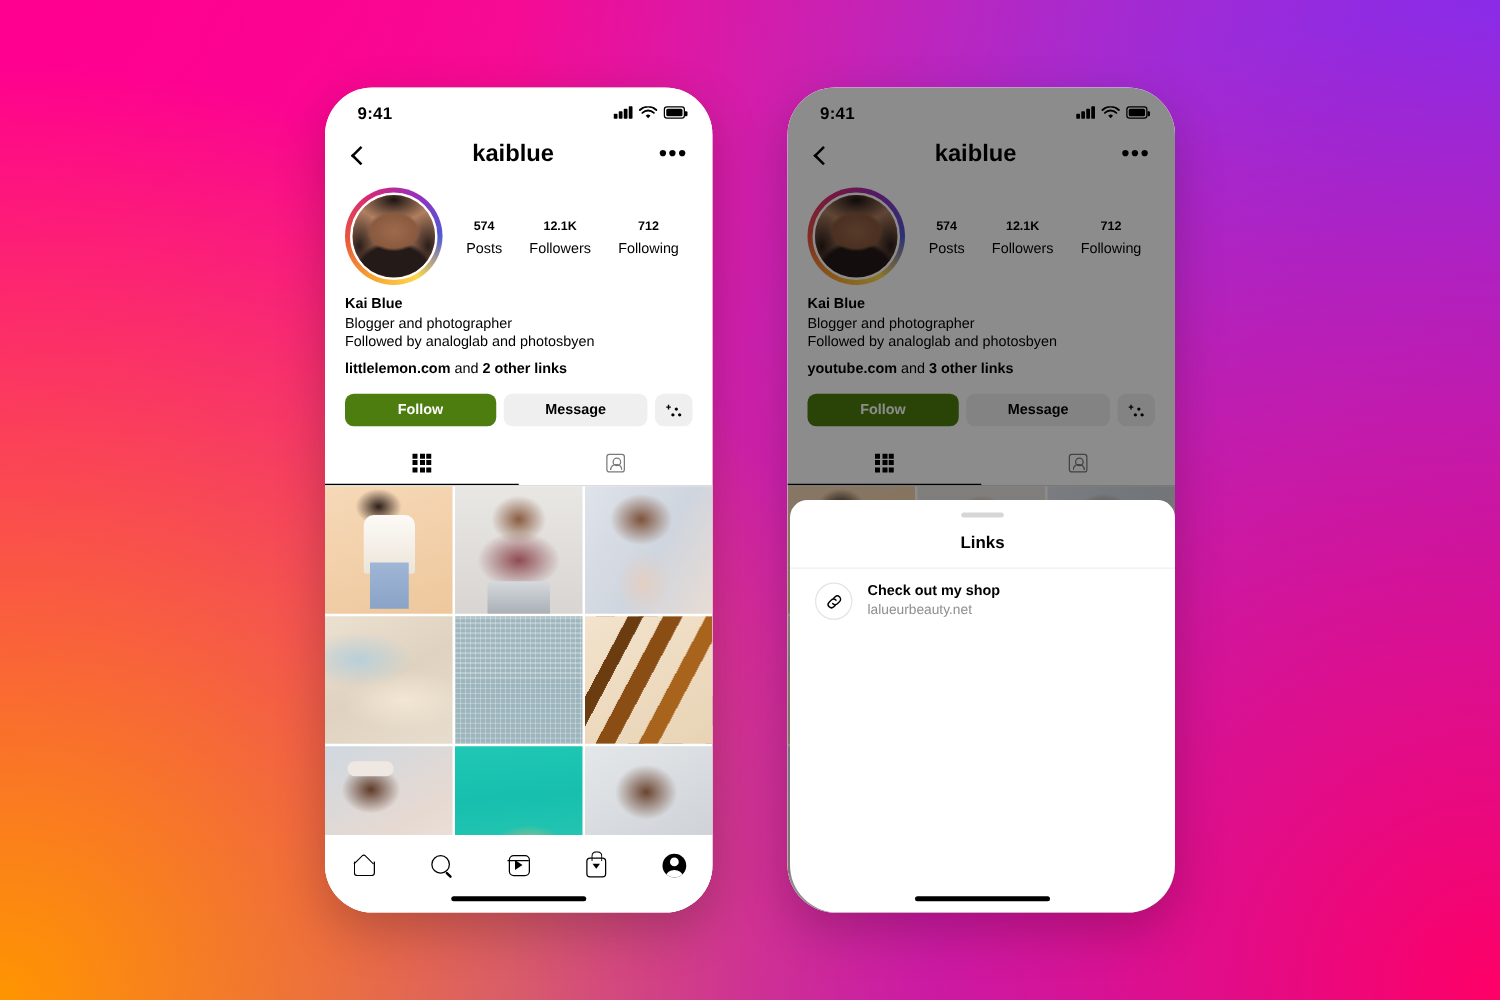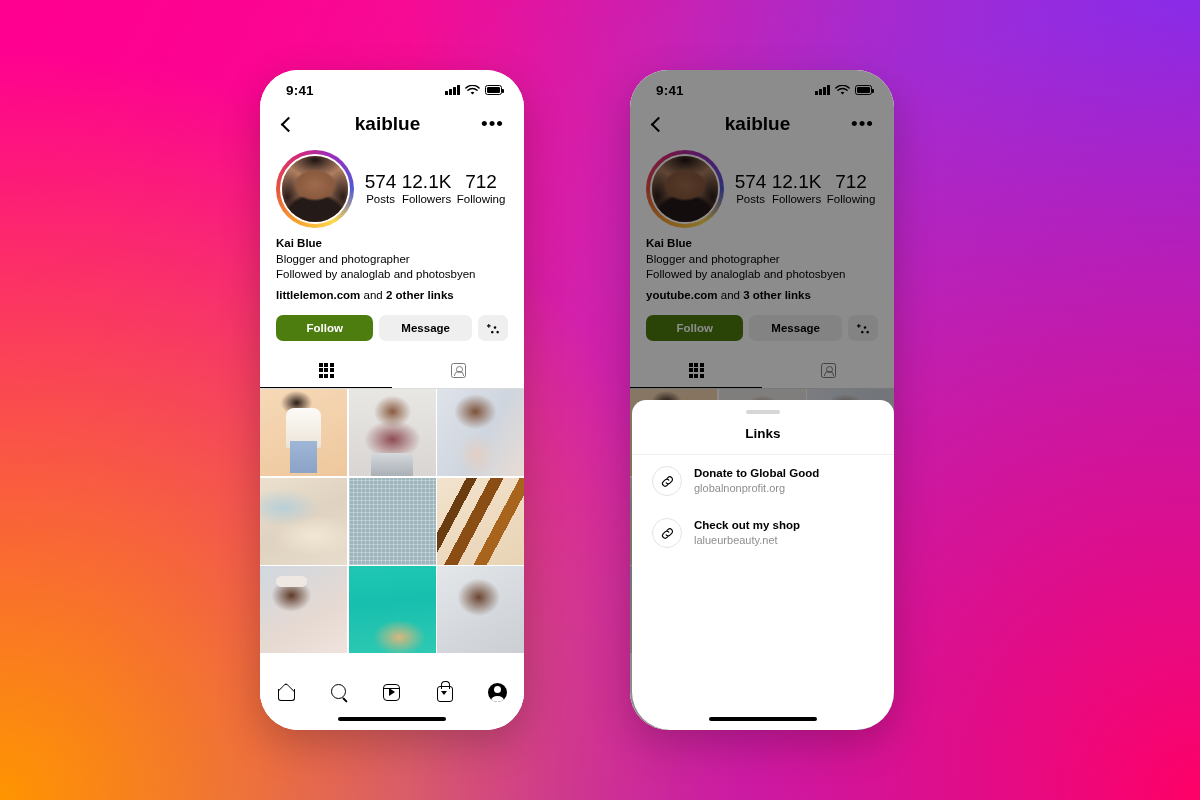--- a/index.html
+++ b/index.html
@@ -14,21 +14,21 @@
       radial-gradient(circle at 100% 100%, #ff0066 0%, rgba(255,0,102,0) 55%),
       radial-gradient(circle at 0% 100%, #ff9500 0%, rgba(255,149,0,0) 52%),
       radial-gradient(circle at 100% 0%, #8a2be8 0%, rgba(138,43,232,0) 55%),
       radial-gradient(circle at 0% 0%, #ff0090 0%, rgba(255,0,144,0) 60%),
       linear-gradient(135deg, #ff0090 0%, #e0259b 35%, #b92ec0 60%, #8a2be8 100%);
   }
 
   
   .phone {
     position: absolute;
-    width: 264px; height: 660px;
+    width: 310px; height: 660px;
     background: #ffffff;
     border-radius: 38px;
     overflow: hidden;
     box-shadow: 0 14px 40px rgba(0,0,0,.22);
   }
   #phone-left  { left: 260px; top: 70px; }
   #phone-right { left: 630px; top: 70px; }
 
   .screen { position: relative; width: 100%; height: 100%; background: #fff; }
 
@@ -80,21 +80,21 @@
     background:
       radial-gradient(ellipse 46% 34% at 50% 44%, #9e6a4c 0%, #8a5a3f 60%, rgba(138,90,63,0) 72%),
       radial-gradient(ellipse 72% 58% at 50% 96%, #241a18 0%, #241a18 60%, rgba(36,26,24,0) 70%),
       radial-gradient(ellipse 40% 62% at 8% 62%, #2a1d1a 0%, rgba(42,29,26,0) 70%),
       radial-gradient(ellipse 40% 62% at 92% 62%, #2a1d1a 0%, rgba(42,29,26,0) 70%),
       radial-gradient(ellipse 60% 34% at 50% 6%, #1d1412 0%, rgba(29,20,18,0) 75%),
       linear-gradient(#b98768, #a06f52);
   }
   .stats { display: flex; flex: 1; justify-content: space-around; padding-left: 8px; }
   .stat { text-align: center; cursor: pointer; }
-  .stat-num { font-size: 19px; font-weight: normal; color:#000; line-height: 19px; }
+  .stat-num { font-size: 10px; font-weight: bold; color:#000; line-height: 19px; }
   .stat-lbl { font-size: 11.5px; color:#000; line-height: 16px; }
 
   
   .bio { padding: 8px 16px 0 16px; font-size: 11.5px; line-height: 15.5px; color: #000; }
   .bio .name { font-weight: bold; }
   .bio .links-line { margin-top: 5px; }
   .bio .lk { font-weight: bold; cursor: pointer; }
   .bio b { font-weight: normal; }
 
   
@@ -427,41 +427,29 @@
       <div class="photo p9"></div>
     </div>
 
     <div class="scrim"></div>
 
     <div class="sheet">
       <div class="sheet-handle"></div>
       <div class="sheet-title">Links</div>
 
 
+
       <div class="link-row">
         <span class="link-circle">
           <svg width="15" height="15" viewBox="0 0 20 20">
             <path d="M8.2 11.8a3.4 3.4 0 0 0 5 .3l2.4-2.4a3.5 3.5 0 0 0-5-5l-1.4 1.4" stroke="#000" stroke-width="1.5" fill="none" stroke-linecap="round"></path>
             <path d="M11.8 8.2a3.4 3.4 0 0 0-5-.3l-2.4 2.4a3.5 3.5 0 0 0 5 5l1.4-1.4" stroke="#000" stroke-width="1.5" fill="none" stroke-linecap="round"></path>
           </svg>
         </span>
         <span class="link-txt">
-          <span class="link-title">Donate to Global Good</span>
-          <span class="link-url">globalnonprofit.org</span>
-        </span>
-      </div>
-
-      <div class="link-row">
-        <span class="link-circle">
-          <svg width="15" height="15" viewBox="0 0 20 20">
-            <path d="M8.2 11.8a3.4 3.4 0 0 0 5 .3l2.4-2.4a3.5 3.5 0 0 0-5-5l-1.4 1.4" stroke="#000" stroke-width="1.5" fill="none" stroke-linecap="round"></path>
-            <path d="M11.8 8.2a3.4 3.4 0 0 0-5-.3l-2.4 2.4a3.5 3.5 0 0 0 5 5l1.4-1.4" stroke="#000" stroke-width="1.5" fill="none" stroke-linecap="round"></path>
-          </svg>
-        </span>
-        <span class="link-txt">
           <span class="link-title">Check out my shop</span>
           <span class="link-url">lalueurbeauty.net</span>
         </span>
       </div>
 
       <div class="home-ind"></div>
     </div>
 
   </div>
 </div>

